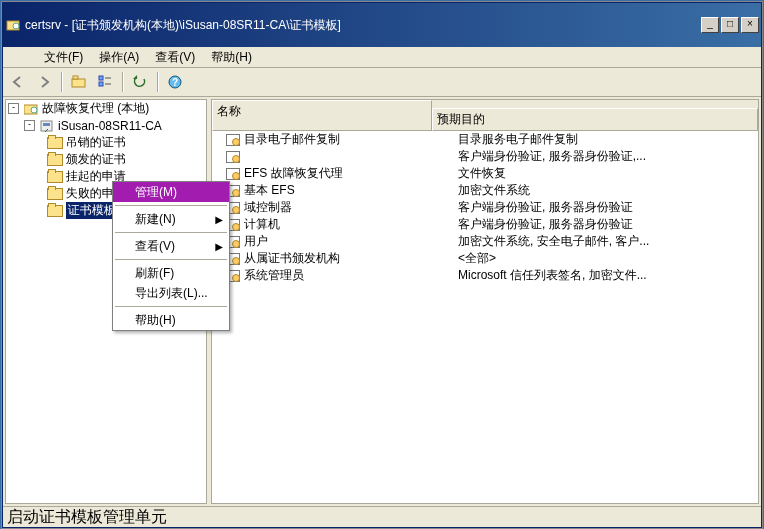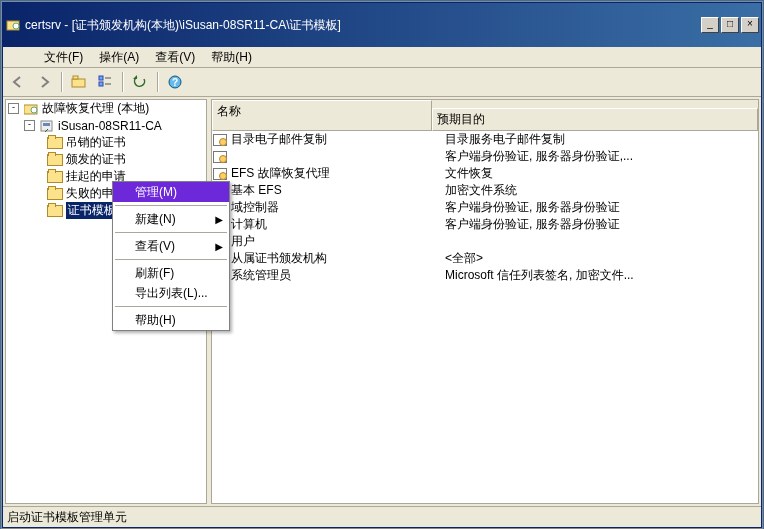--- a/index.html
+++ b/index.html
@@ -23,31 +23,31 @@
   .folder { width:14px; height:10px; background:#fce28b; border:1px solid #b08b2c; position:relative; }
   .folder:before { content:""; position:absolute; top:-3px; left:0; width:6px; height:3px; background:#fce28b; border:1px solid #b08b2c; border-bottom:none; }
   .opensel { background:#0a246a; color:#fff; padding:0 2px; flex:1; }
   .list { flex:1; background:#fff; border:1px solid #aca899; margin:2px; overflow:auto; display:flex; flex-direction:column; }
   .list-header { display:flex; background:#ece9d8; position:sticky; top:0; }
   .col-h { border:1px solid #fff; border-right-color:#aca899; border-bottom-color:#aca899; padding:2px 4px; font-size:12px; }
   .col1 { width:210px; }
   .col2 { flex:1;margin-top:8px; }
   .list-body { flex:1; }
   .lrow { display:flex; height:17px; align-items:center; }
-  .lrow .c1 { width:210px; display:flex; align-items:center; padding-left:0; overflow:hidden; white-space:nowrap; }
+  .lrow .c1 { width:210px; display:flex; align-items:center; padding-left:13px; overflow:hidden; white-space:nowrap; }
   .lrow .c2 { flex:1; padding-left:4px; overflow:hidden; white-space:nowrap;margin-left:19px; }
   .lico { width:16px; height:14px; margin-right:3px; display:flex; align-items:center; justify-content:center; }
   .cert-ico { width:12px; height:10px; background:#fff; border:1px solid #777; position:relative; }
   .cert-ico:after { content:""; position:absolute; bottom:-1px; right:-1px; width:6px; height:6px; background:#fc6; border:1px solid #b08b2c; border-radius:50%; }
   .ctxmenu { position:absolute; width:116px; left:112px; top:181px; background:#fff; border:1px solid #808080; box-shadow:2px 2px 3px rgba(0,0,0,0.3); z-index:10; }
   .mrow { height:20px; display:flex; align-items:center; padding:0 18px 0 22px; position:relative; }
-  .mrow.hi { background:#6d28d9; color:#fff; }
+  .mrow.hi { background:#a21caf; color:#fff; }
   .mrow .arrow { position:absolute; right:6px; font-size:10px; }
   .msep { height:1px; background:#aca899; margin:3px 2px; box-shadow:0 1px 0 #fff; }
-  .statusbar { height:20px; border-top:1px solid #aca899; background:#ece9d8; display:flex; align-items:center; padding:0 4px; font-size:12px; }
+  .statusbar { height:20px; border-top:1px solid #aca899; background:#ece9d8; display:flex; align-items:center; padding:0 4px; font-size:16px; }
   .watermark { position:absolute; right:12px; bottom:34px; text-align:right; color:rgba(255,255,255,0.5); font-family:Arial; font-weight:bold; pointer-events:none; }
   .watermark .big { font-size:24px; letter-spacing:-1px; }
   .watermark .small { font-size:12px; }
   svg { display:block; }
 </style>
 </head>
 <body>
 
 <div class="window">
 
@@ -234,20 +234,21 @@
             </div>
             <div class="c2">客户端身份验证, 服务器身份验证</div>
           </div>
           <div class="lrow">
             <div class="c1">
               <span class="lico">
                 <span class="cert-ico"></span>
               </span>
               <span>用户</span>
             </div>
+            <div class="c2">加密文件系统, 安全电子邮件, 客户...</div>
           </div>
           <div class="lrow">
             <div class="c1">
               <span class="lico">
                 <span class="cert-ico"></span>
               </span>
               <span>从属证书颁发机构</span>
             </div>
             <div class="c2">&lt;全部&gt;</div>
           </div>

